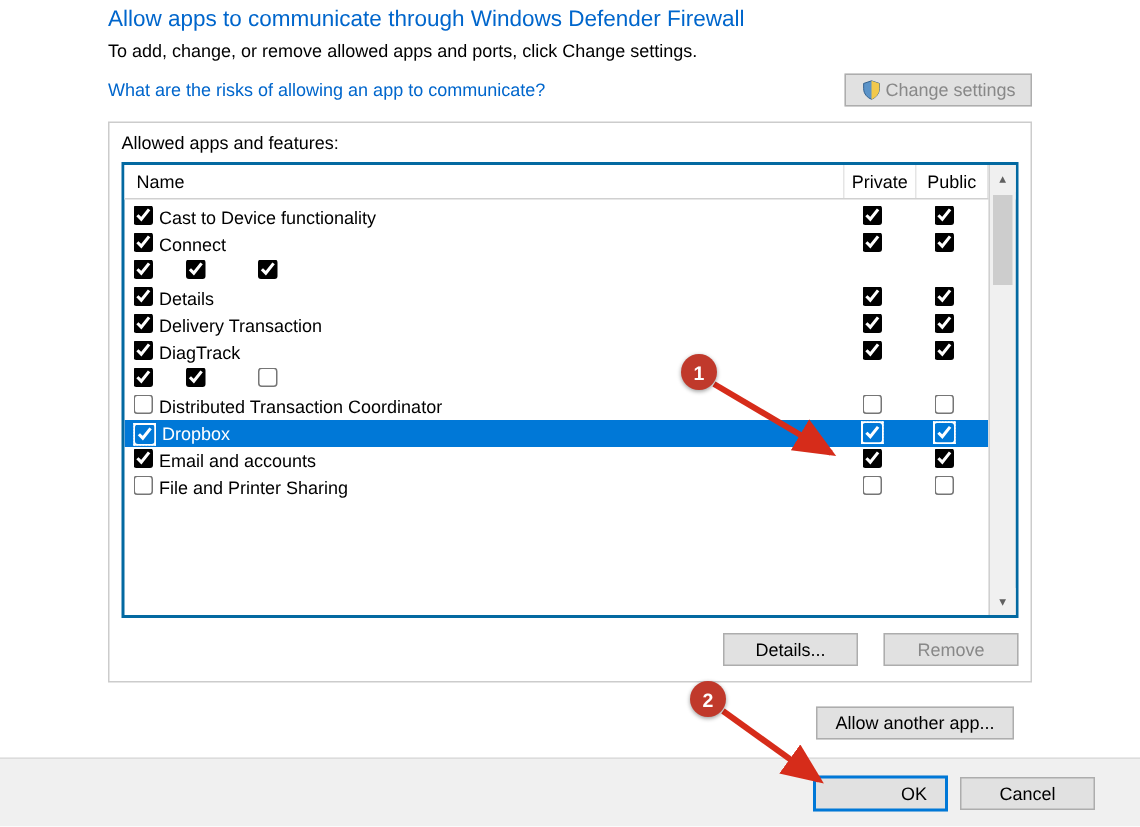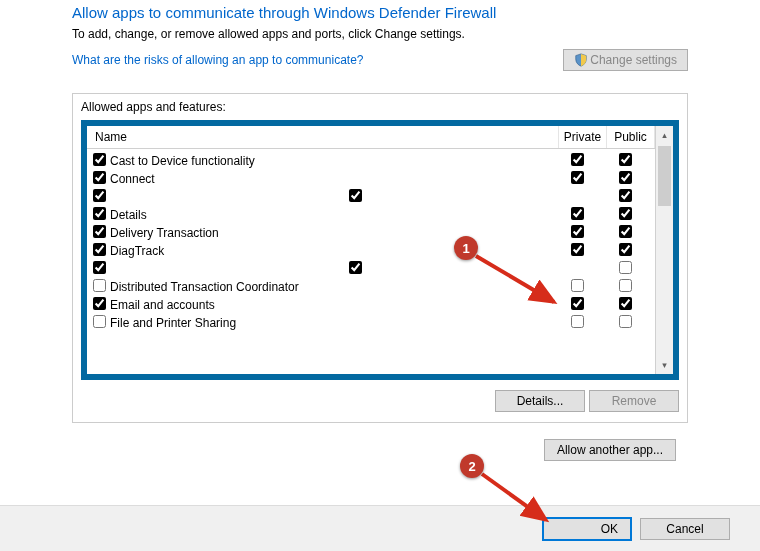--- a/index.html
+++ b/index.html
@@ -18,21 +18,21 @@
     color: #0066cc;
     font-size: 15px;
     font-weight: 400;
     margin: 4px 0 6px;
   }
   .subtext { color: #000; margin-bottom: 8px; }
   .risks-row {
     display: flex;
     justify-content: space-between;
     align-items: center;
-    margin-bottom: 22px;
+    margin-bottom: 10px;
   }
   .link { color: #0066cc; text-decoration: none; cursor: pointer; }
   .btn {
     border: 1px solid #adadad;
     background: #e1e1e1;
     padding: 3px 12px;
     font: inherit;
     cursor: pointer;
     min-width: 85px;
   }
@@ -41,23 +41,23 @@
     cursor: default;
   }
   .btn.shield { display: flex; align-items: center; gap: 2px; padding: 3px 10px; }
   .shield-svg { width: 14px; height: 14px; }
   .group {
     border: 1px solid #ccc;
     padding: 6px 8px 10px;
   }
   .group-label { margin-bottom: 6px; }
   .table-wrap {
-    border: 6px solid #0369a1;
+    border: 2px solid #0369a1;
     position: relative;
-    height: 260px;
+    height: 304px;
   }
   .cols {
     display: flex;
     border-bottom: 1px solid #d0d0d0;
     background: #fff;
     font-weight: 400;
   }
   .col-name {
     flex: 1;
     padding: 4px 8px;
@@ -73,21 +73,20 @@
   .rows {
     position: absolute;
     top: 26px; bottom: 0; left: 0; right: 18px;
     overflow: hidden;
   }
   .row {
     display: flex;
     align-items: center;
     height: 18px;
     padding: 0 6px;
-    justify-content: space-between;
   }
   .row.selected {
     background: #0078d7;
     color: #fff;
   }
   .row .cb-main { margin-right: 4px; }
   .row .rname { flex: 1; white-space: nowrap; overflow: hidden; }
   .row .cb-priv, .row .cb-pub {
     width: 48px;
     text-align: center;
@@ -120,21 +119,21 @@
   }
   .sb-track { flex: 1; position: relative; }
   .sb-thumb {
     position: absolute; left: 2px; right: 2px;
     top: 2px; height: 60px;
     background: #cdcdcd;
   }
   .btn-row {
     display: flex;
     justify-content: flex-end;
-    gap: 4px;
+    gap: 17px;
     margin-top: 10px;
   }
   .btn-row .btn { min-width: 90px; }
   .allow-row {
     display: flex; justify-content: flex-end;
     margin: 16px 84px 0;
   }
   .footer-bar {
     position: absolute;
     left: 0; right: 0; bottom: 0;
@@ -228,20 +227,26 @@
           <div class="row">
             <span class="cb-main"><input type="checkbox" checked="" style=""></span>
             <span class="cb-priv"><span><input type="checkbox" checked="" style=""></span></span>
             <span class="cb-pub"><span><input type="checkbox" style=""></span></span>
           </div>
           <div class="row">
             <span class="cb-main"><input type="checkbox" style=""></span>
             <span class="rname">Distributed Transaction Coordinator</span>
             <span class="cb-priv"><span><input type="checkbox" style=""></span></span>
             <span class="cb-pub"><span><input type="checkbox" style=""></span></span>
+          </div>
+          <div class="row selected">
+            <span class="sel-cb-wrap cb-main"><input type="checkbox" checked="" style=""></span>
+            <span class="rname">Dropbox</span>
+            <span class="cb-priv"><span class="sel-cb-wrap"><input type="checkbox" checked="" style=""></span></span>
+            <span class="cb-pub"><span class="sel-cb-wrap"><input type="checkbox" checked="" style=""></span></span>
           </div>
           <div class="row">
             <span class="cb-main"><input type="checkbox" checked="" style=""></span>
             <span class="rname">Email and accounts</span>
             <span class="cb-priv"><span><input type="checkbox" checked="" style=""></span></span>
             <span class="cb-pub"><span><input type="checkbox" checked="" style=""></span></span>
           </div>
           <div class="row">
             <span class="cb-main"><input type="checkbox" style=""></span>
             <span class="rname">File and Printer Sharing</span>

